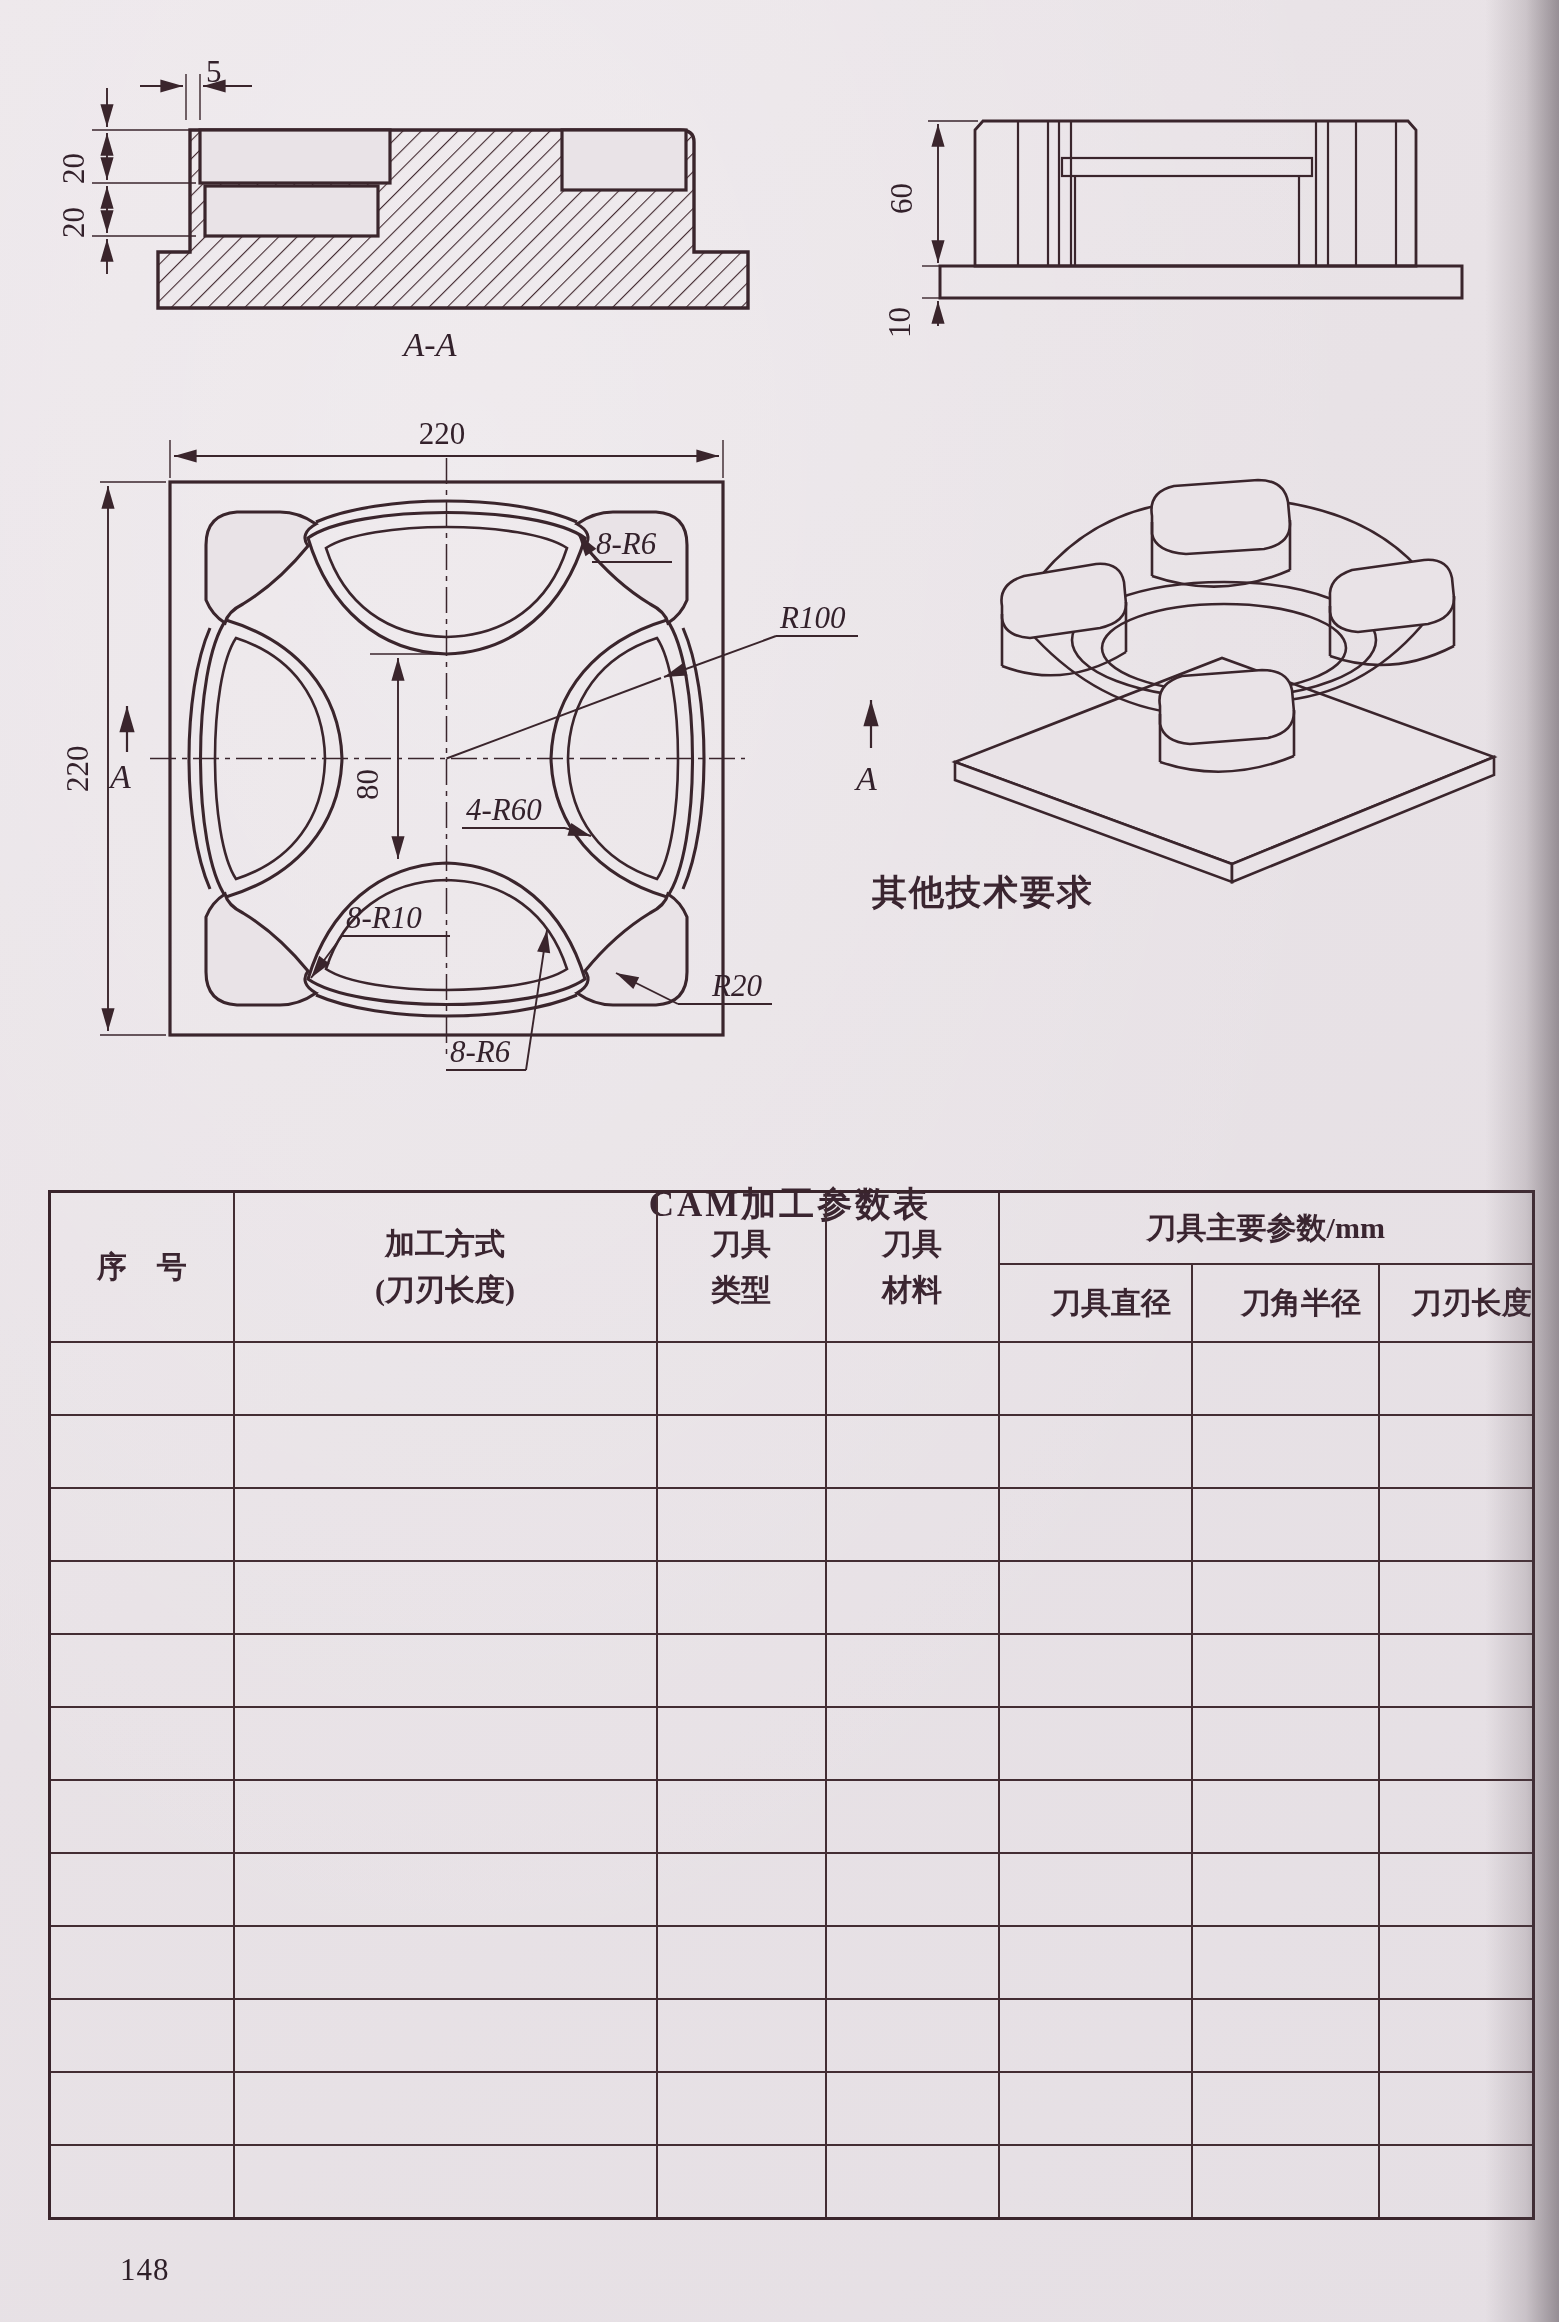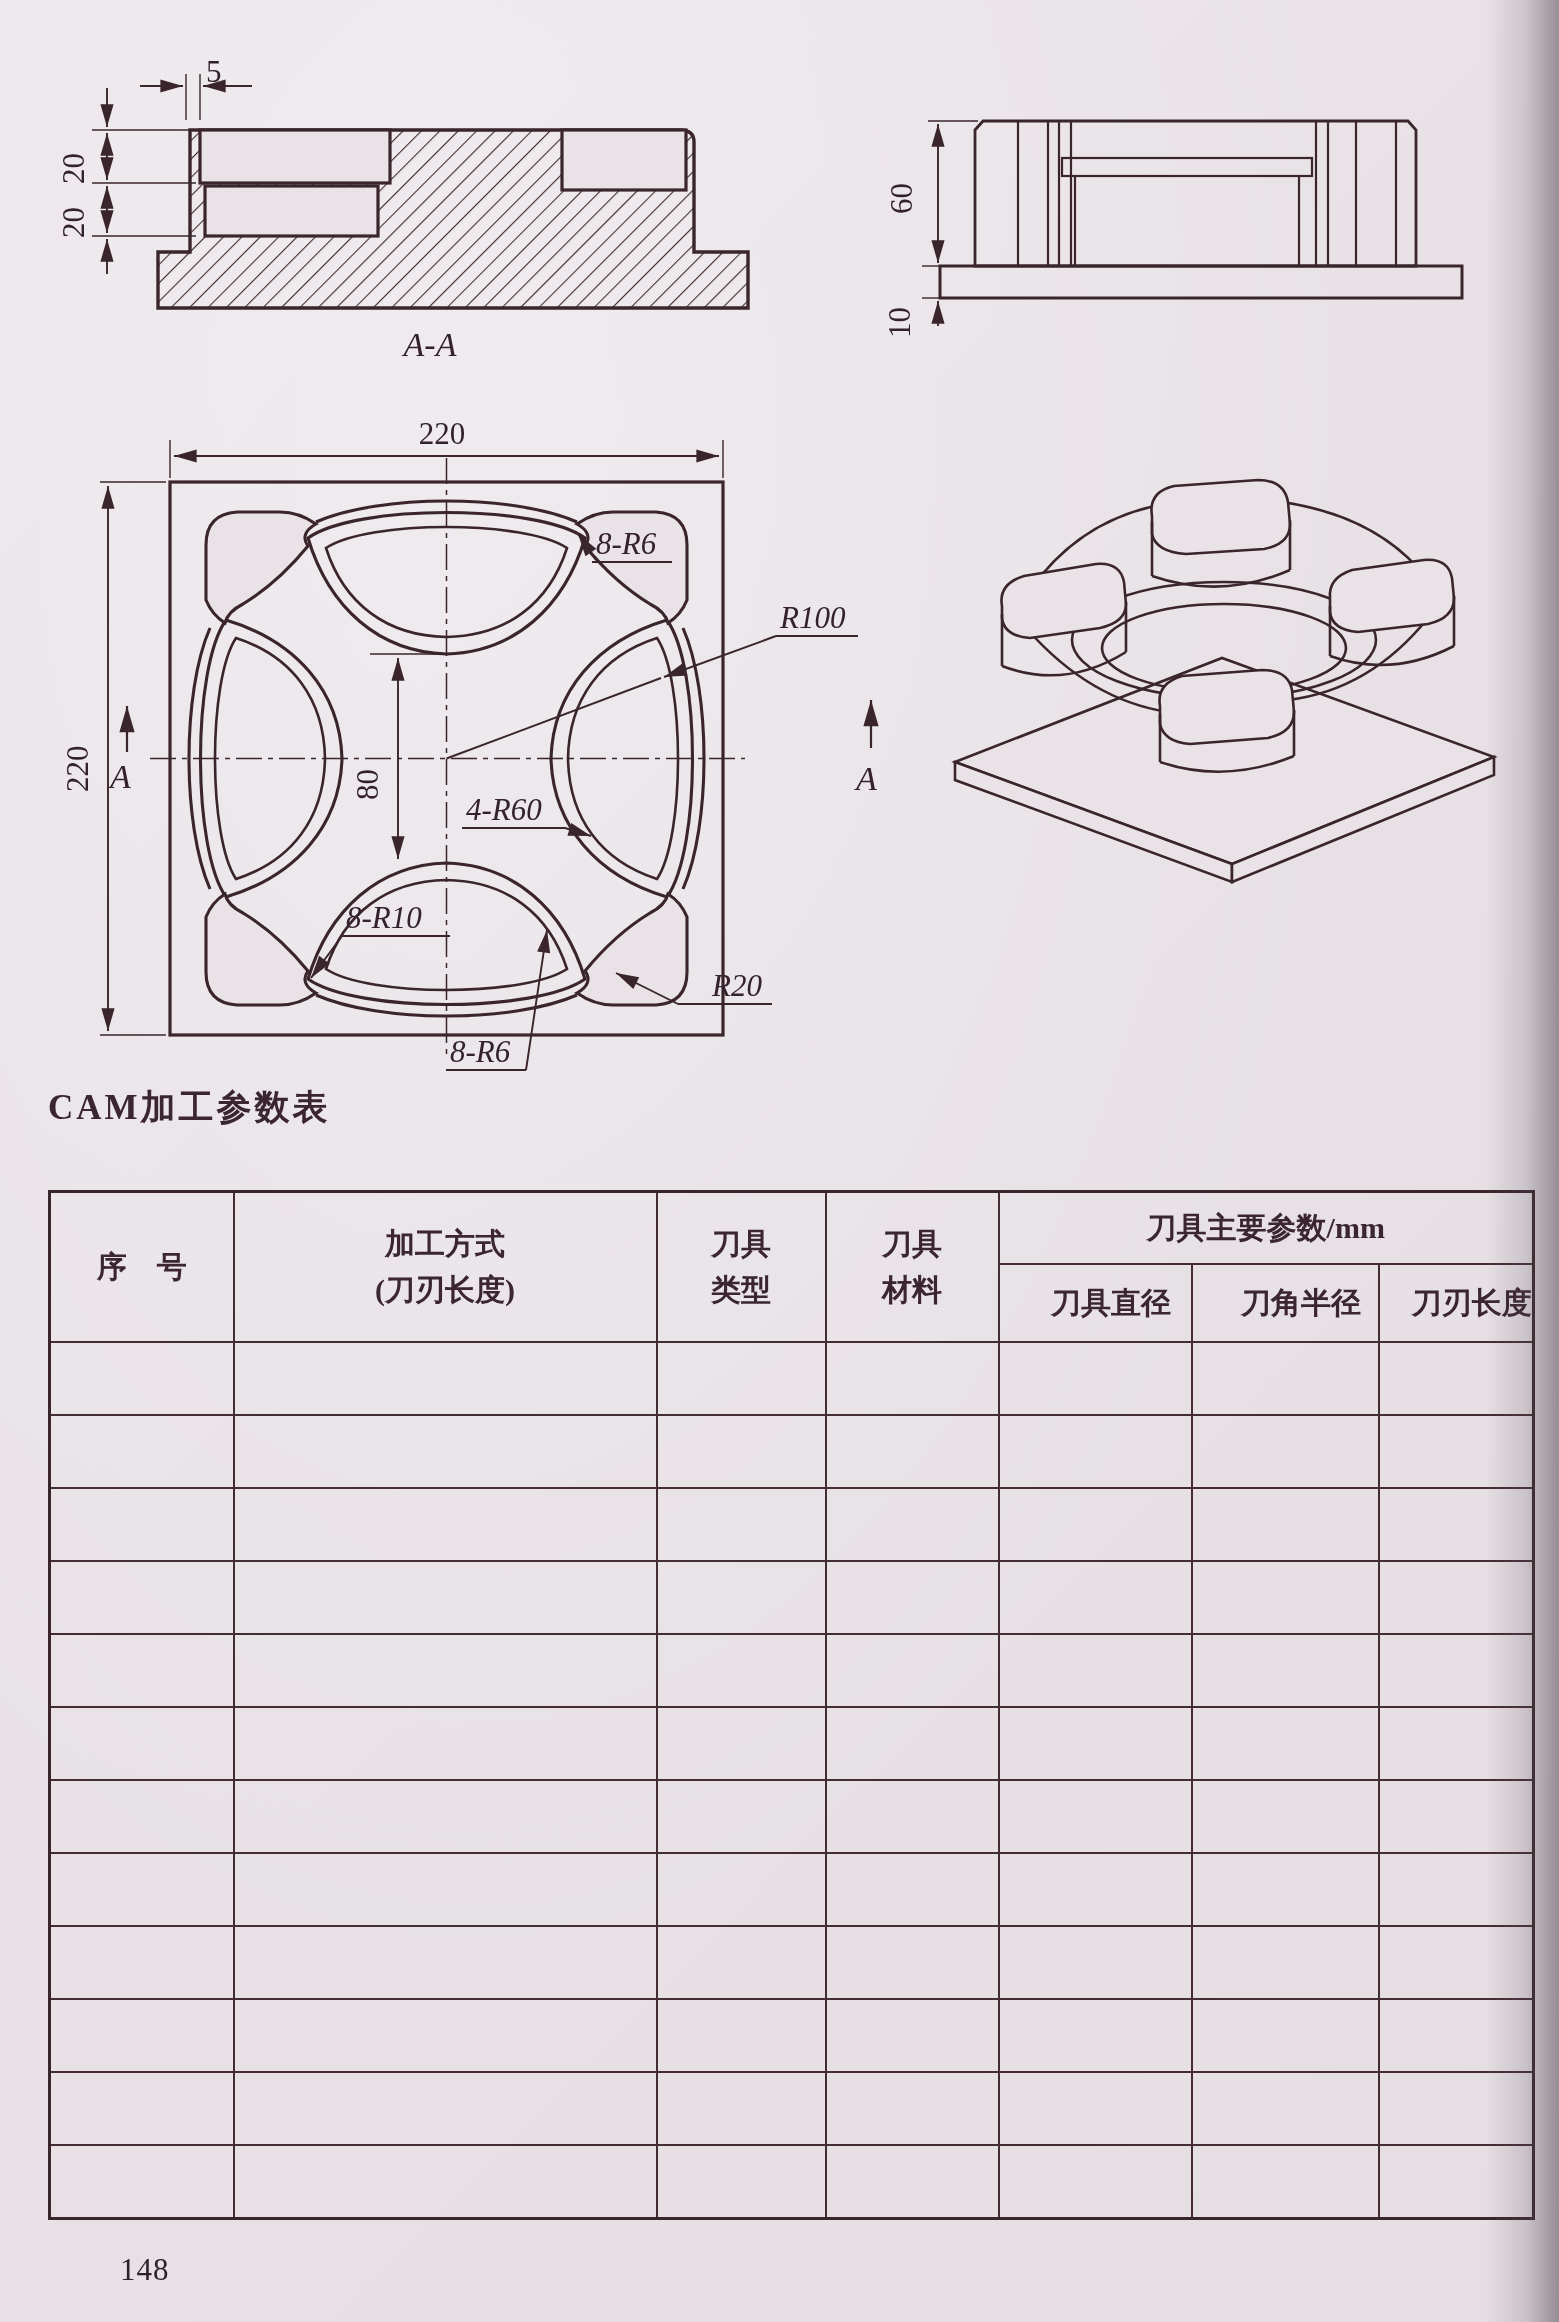--- a/index.html
+++ b/index.html
@@ -25,22 +25,22 @@
   .dim-num{font-size:31px;}
   .rad-label{font-size:31px;font-style:italic;}
   .view-label{font-size:34px;font-style:italic;}
   .tech{
     position:absolute;left:872px;top:868px;width:600px;
     font-size:35px;line-height:49px;color:#3a2530;
   }
   .tech .t-title{font-weight:bold;letter-spacing:2px;}
   .tech div{white-space:nowrap;}
   .tbl-title{
-    position:absolute;left:48px;top:1084px;width:1484px;
-    text-align:left;font-size:35px;font-weight:bold;color:#3a2530;
+    position:absolute;left:48px;top:1181px;width:1484px;
+    text-align:center;font-size:35px;font-weight:bold;color:#3a2530;
     letter-spacing:3px;
   }
   table.cam{
     position:absolute;left:48px;top:1190px;width:1484px;
     border-collapse:collapse;table-layout:fixed;
   }
   table.cam th, table.cam td{
     border:2.2px solid #432d33;
     font-size:30px;font-weight:bold;color:#3a2530;
     text-align:center;vertical-align:middle;
@@ -227,20 +227,21 @@
         <path d="M1330 656 Q1392 678 1454 646" fill="none"></path>
         <path d="M1160 706 Q1156 684 1182 676 L1262 670 Q1288 670 1292 690 L1294 712 Q1294 732 1268 738 L1190 744 Q1164 742 1160 724 Z"></path>
         <line x1="1160" y1="714" x2="1160" y2="762"></line>
         <line x1="1294" y1="710" x2="1294" y2="756"></line>
         <path d="M1160 762 Q1226 784 1294 756" fill="none"></path>
       </g>
     </g>
   </svg>
 
   <div class="tech">
+    <div class="t-title">其他技术要求</div>
   </div>
 
   <div class="tbl-title">CAM加工参数表</div>
 
   <table class="cam">
     <colgroup>
       <col style="width:184px">
         <col style="width:423px">
         <col style="width:169px">
       <col style="width:173px">

